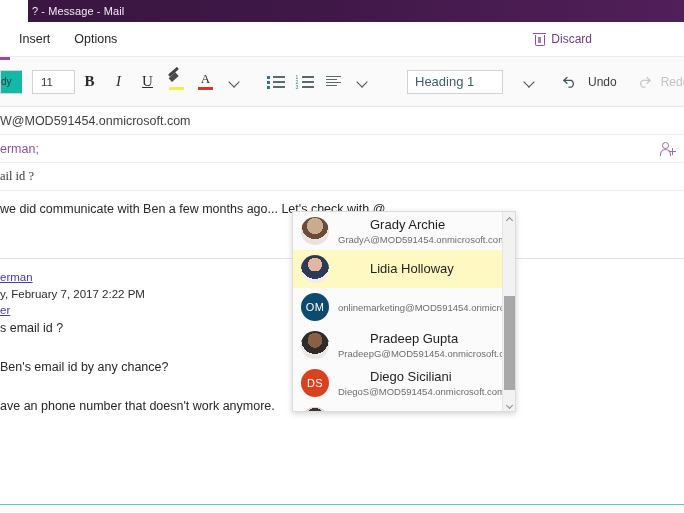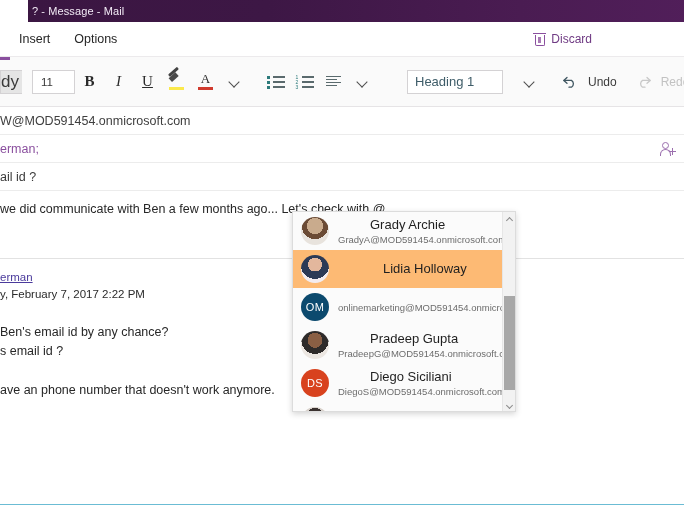--- a/index.html
+++ b/index.html
@@ -83,24 +83,24 @@
     position: absolute; left: 0; top: 0; width: 10px; height: 3px;
     background: #8a4f9e;
   }
   .tb-group {
     display: flex; align-items: center; height: 100%;
   }
   .tb-sep {
     width: 1px; height: 27px; background: #dedcde; margin: 0 6px;
   }
   .fontname-box {
-    width: 22px; height: 24px; background: #e5e5e5;
+    width: 22px; height: 24px; background: #14b8a6;
     border: 1px solid #d4d2d4; border-right: none;
     display: flex; align-items: center;
-    font-size: 17px; color: #3a3a3a; overflow: hidden;
+    font-size: 10px; color: #3a3a3a; overflow: hidden;
   }
   .fontsize-box {
     width: 43px; height: 24px; background: #fff;
     border: 1px solid #d4d2d4;
     display: flex; align-items: center; padding-left: 8px;
     font-size: 11.5px; color: #3a3a3a;
     margin-left: 10px;
   }
   .tb-btn {
     width: 29px; height: 30px;
@@ -162,21 +162,21 @@
     position: absolute; left: 0; top: 107px; width: 684px;
   }
   .mail-row {
     height: 28px; display: flex; align-items: center;
     border-bottom: 1px solid #ececec;
     font-size: 12.5px; color: #3a3a3a;
     padding-left: 0px;
   }
   #row-from  { color: #3f3f3f; }
   #row-to    { color: #8a4f9e; }
-  #row-subj  { color: #3a3a3a; }
+  #row-subj  { color: #3a3a3a; font-family: Liberation Serif, serif; }
   .person-add-ico {
     margin-left: auto; margin-right: 8px;
     width: 16px; height: 16px; position: relative;
   }
   .person-add-ico .head {
     position: absolute; left: 2px; top: 1px;
     width: 7px; height: 7px; border: 1.3px solid #9b6fae; border-radius: 50%;
   }
   .person-add-ico .body {
     position: absolute; left: 0px; top: 8px;
@@ -216,21 +216,21 @@
     width: 224px; height: 201px;
     background: #fbfbfb;
     border: 1px solid #dcdcdc;
     box-shadow: 0 2px 6px rgba(0,0,0,.17);
     overflow: hidden;
   }
   .person-row {
     height: 38px; display: flex; align-items: center;
     padding-left: 8px;
   }
-  .person-row.selected { background: #fdba74; gap: 13px; }
+  .person-row.selected { background: #fef9c3; }
   .avatar {
     width: 28px; height: 28px; border-radius: 50%;
     flex: 0 0 28px;
     display: flex; align-items: center; justify-content: center;
     color: #fff; font-size: 11px; letter-spacing: .3px;
     overflow: hidden; position: relative;
   }
   .avatar.photo-a { background: radial-gradient(circle at 50% 32%, #c9ab8d 0 34%, #6b4b35 34% 56%, #e8e3dd 56% 100%); }
   .avatar.photo-b { background: radial-gradient(circle at 50% 34%, #e3b79d 0 30%, #2c3a56 30% 62%, #f3ecef 62% 100%); }
   .avatar.photo-c { background: radial-gradient(circle at 50% 33%, #8a5f44 0 32%, #2e2b2a 32% 58%, #ece7e2 58% 100%); }
@@ -417,22 +417,23 @@
 </div>
 
 <div id="mail-body">
   <div class="body-line" id="body-intro">we did communicate with Ben a few months ago... Let's check with @</div>
 
   <div id="fwd-divider"></div>
 
   <div id="fwd-block">
     <div class="fwd-meta fwd-link">erman</div>
     <div class="fwd-meta" id="fwd-sent">y, February 7, 2017 2:22 PM</div>
+    <div class="fwd-meta fwd-link">er</div>
+    <div class="body-line" id="fwd-q1">s email id ?</div>
     <div class="body-line" id="fwd-q2"> Ben's email id by any chance?</div>
-    <div class="body-line" id="fwd-q1">s email id ?</div>
     <div class="body-line" id="fwd-q3">ave an phone number that doesn't work anymore.</div>
   </div>
 </div>
 
 <div id="people-dropdown">
   <div id="dd-list">
       <div class="person-row">
         <div class="avatar photo-a"></div>
         <div class="person-text">
           <div class="person-name">Grady Archie</div>

